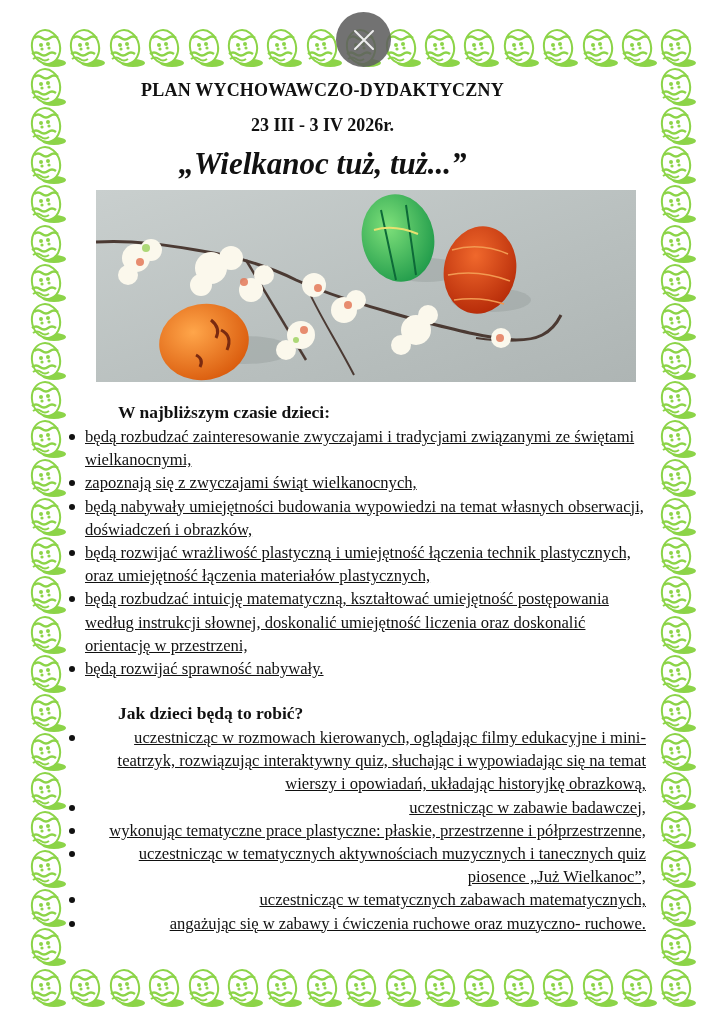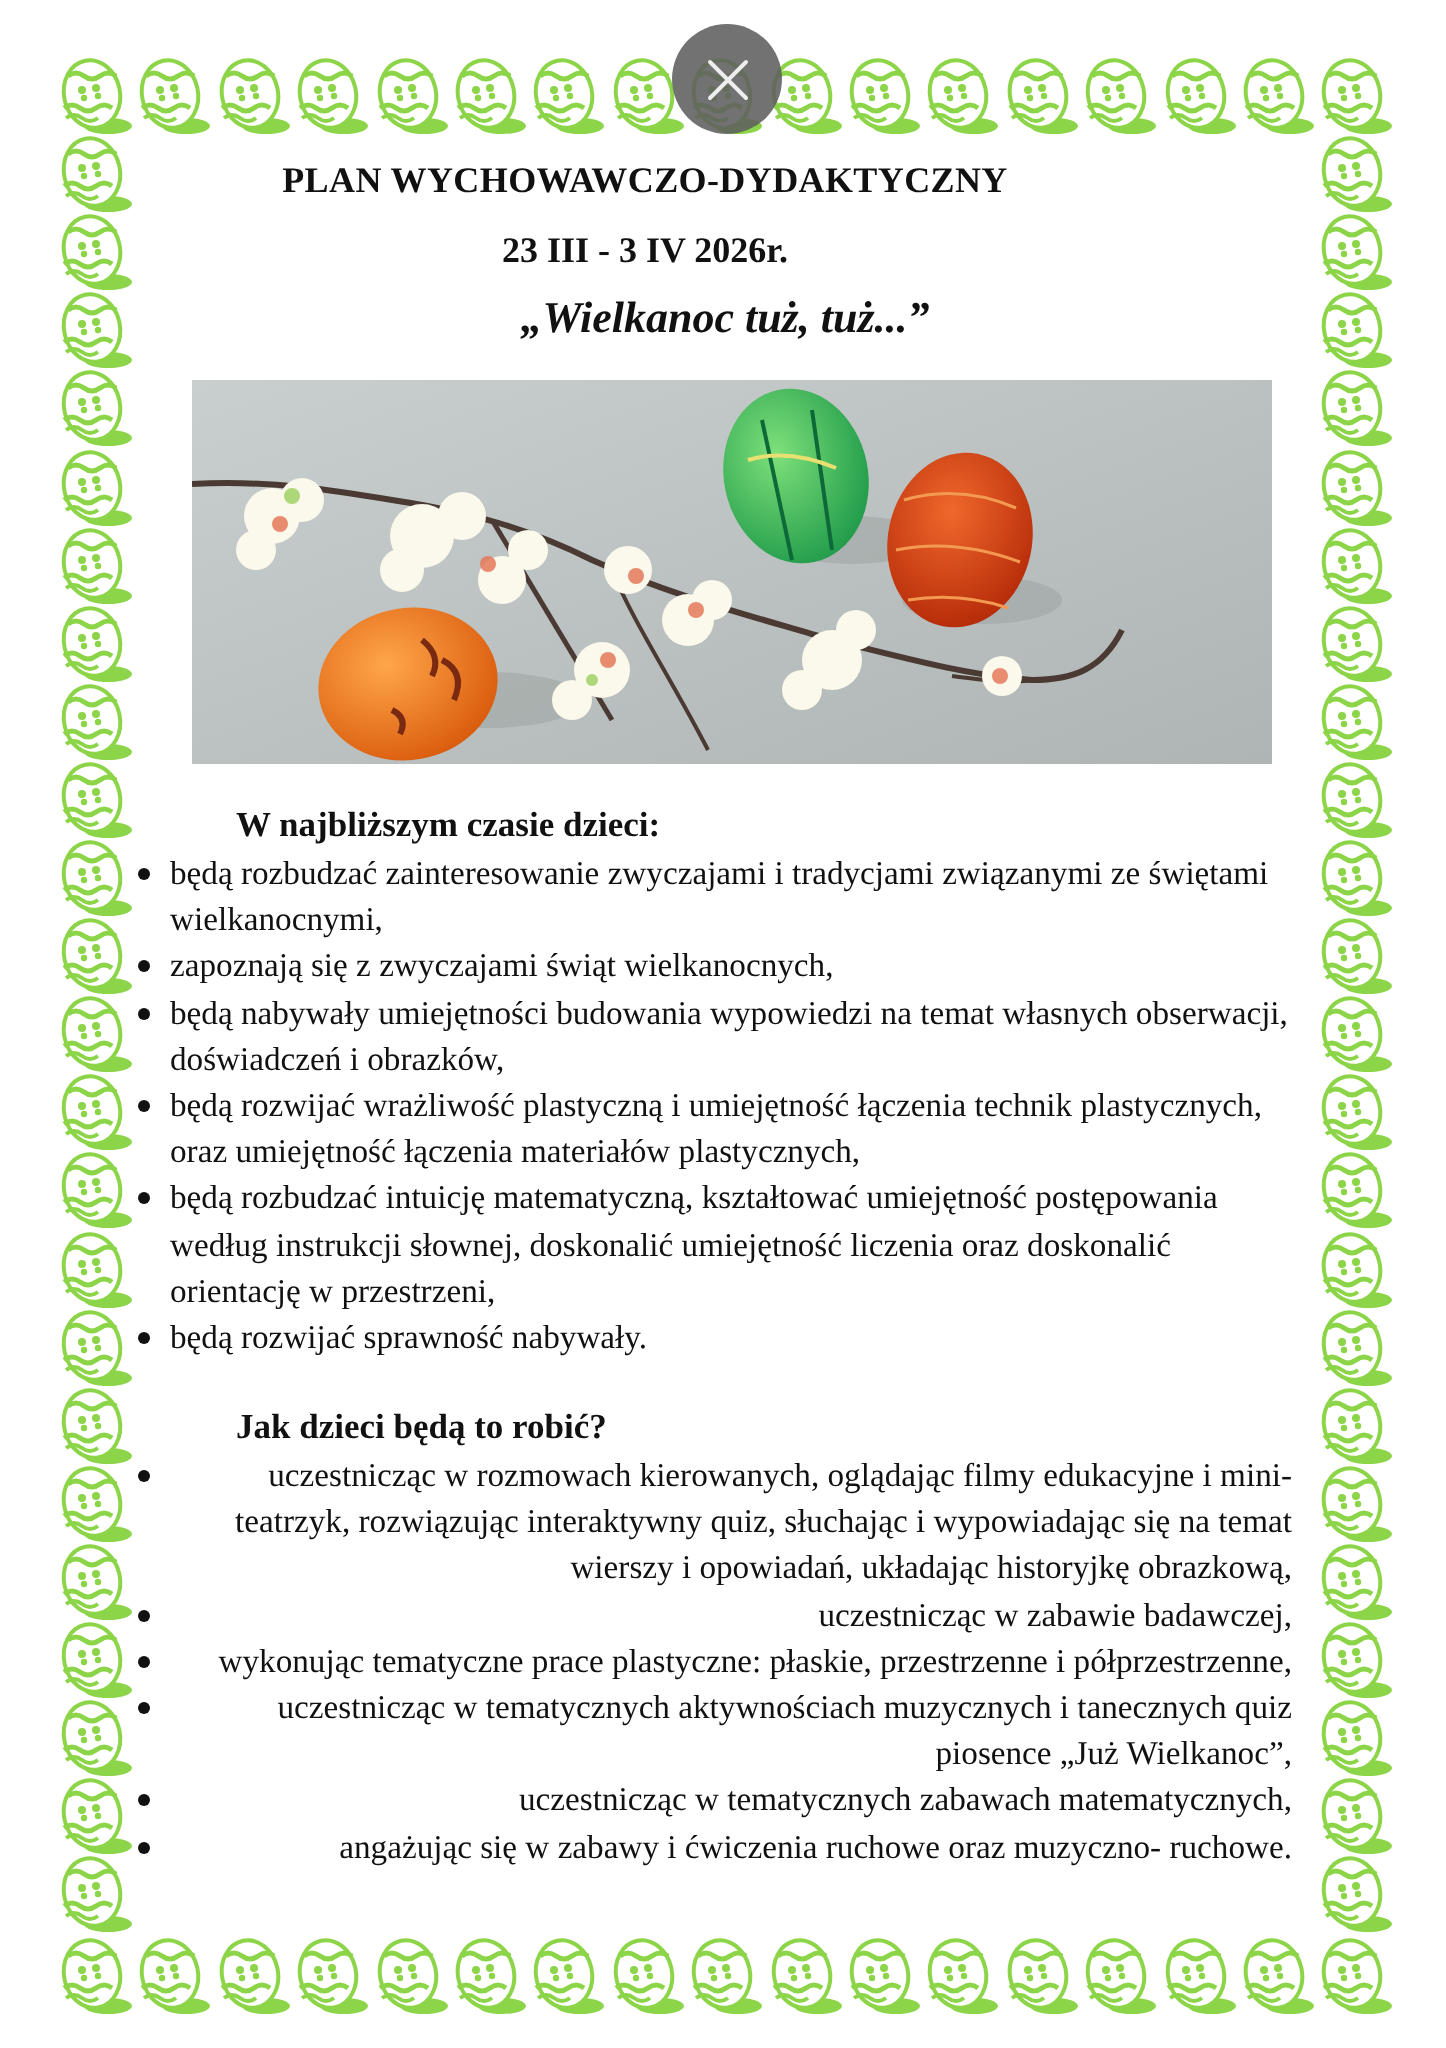--- a/index.html
+++ b/index.html
@@ -15,32 +15,32 @@
     position: absolute; left: 336px; top: 12px; width: 55px; height: 55px; border-radius: 50%;
     background: rgba(95,95,95,0.88); display: flex; align-items: center; justify-content: center;
     cursor: pointer; z-index: 5;
   }
   .close-btn svg { width: 24px; height: 24px; }
   .title {
     position: absolute; left: 0; width: 645px; text-align: center; font-weight: bold;
   }
   .t1 { top: 80px; font-size: 18px; letter-spacing: 0.2px; }
   .t2 { top: 115px; font-size: 18px; }
-  .t3 { top: 146px; font-size: 22px; font-style: italic; margin-left: 40px; }
+  .t3 { top: 146px; font-size: 31px; font-style: italic; }
   .photo {
     position: absolute; left: 96px; top: 190px; width: 540px; height: 192px; overflow: hidden;
     background: linear-gradient(160deg, #c9cfce 0%, #b8bfbe 60%, #aeb5b4 100%);
   }
   .photo svg { width: 540px; height: 192px; display: block; }
   .section-head {
     position: absolute; left: 118px; font-size: 17.5px; font-weight: bold;
   }
   .list {
     position: absolute; left: 66px; width: 580px; margin: 0; padding: 0; list-style: none;
-    font-size: 16.6px; line-height: 23.2px;
+    font-size: 16.6px; line-height: 23.2px; text-decoration: underline;
   }
   .list li { position: relative; padding-left: 19px; }
   .list li .dot {
     position: absolute; left: 3px; top: 9px; width: 6px; height: 6px; border-radius: 50%; background: #111;
   }
 </style>
 </head>
 <body>
 
 <div id="border">

